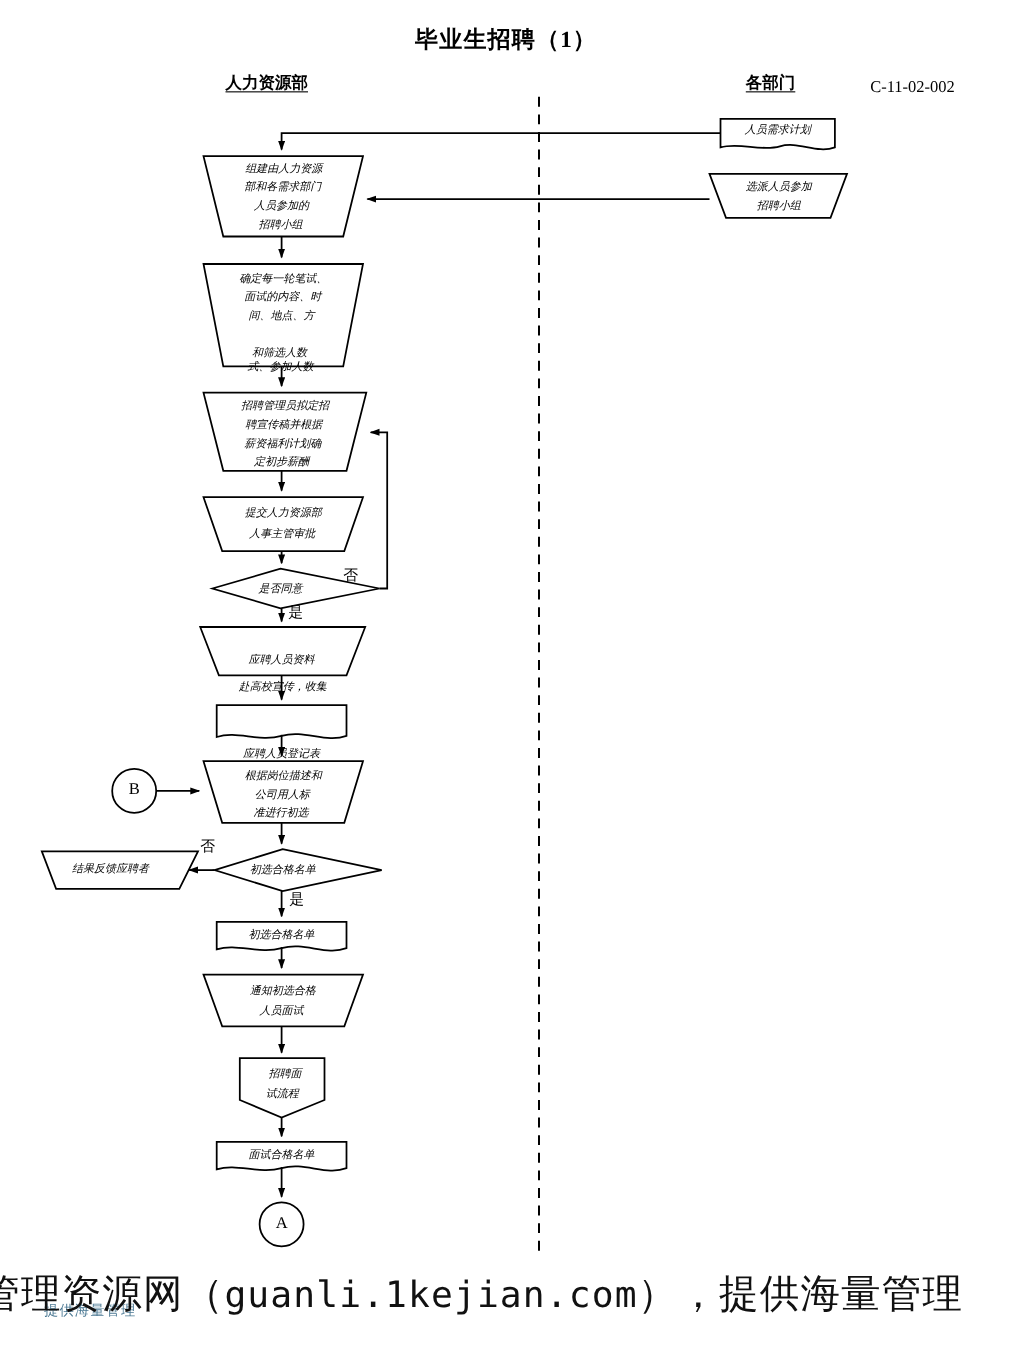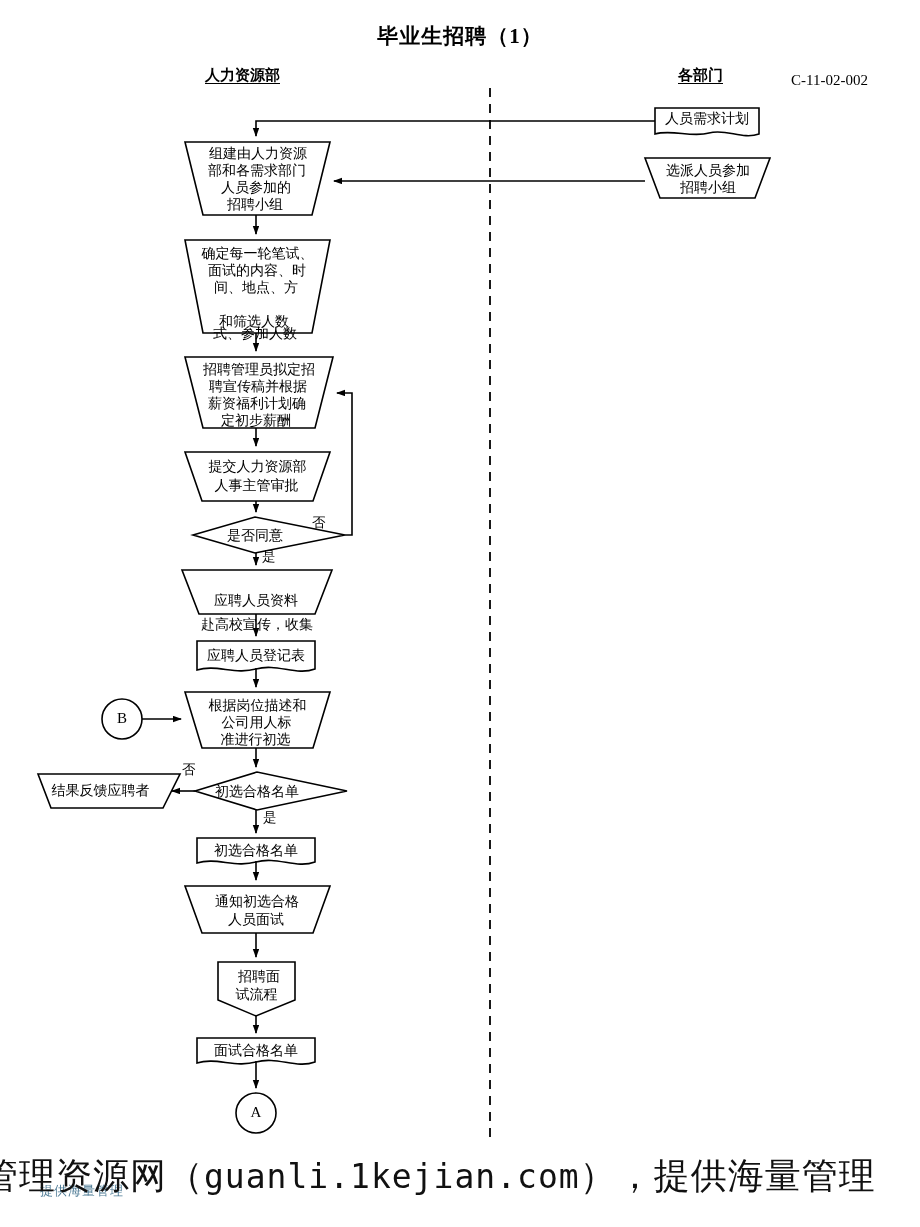--- a/index.html
+++ b/index.html
@@ -77,24 +77,25 @@
     color: #0c4a6e;
     opacity: 0.75;
     white-space: nowrap;
     letter-spacing: 1px;
   }
 
   
   .nodelabel {
     position: absolute;
     text-align: center;
-    font-size: 14px;
+    font-size: 10px;
     line-height: 17px;
     white-space: pre-line;
     pointer-events: none;
+    font-style: italic;
   }
   .edgelabel {
     position: absolute;
     font-size: 13.5px;
     line-height: 15px;
   }
   .conn-letter {
     position: absolute;
     text-align: center;
     font-size: 15px;
@@ -217,21 +218,21 @@
   <div class="nodelabel" style="left:184px; top:412px; width:144px;">定初步薪酬</div>
 
   <div class="nodelabel" style="left:185px; top:458px; width:145px;">提交人力资源部</div>
   <div class="nodelabel" style="left:185px; top:477px; width:143px;">人事主管审批</div>
 
   <div class="nodelabel" style="left:199px; top:527px; width:112px;">是否同意</div>
 
   <div class="nodelabel" style="left:182px; top:574px; width:150px;margin-top:42px;">赴高校宣传，收集</div>
   <div class="nodelabel" style="left:182px; top:592px; width:148px;">应聘人员资料</div>
 
-  <div class="nodelabel" style="left:197px; top:647px; width:118px;">应聘人员登记表</div>
+  <div class="nodelabel" style="left:197px; top:677px; width:118px;">应聘人员登记表</div>
 
   <div class="nodelabel" style="left:185px; top:697px; width:145px;">根据岗位描述和</div>
   <div class="nodelabel" style="left:185px; top:714px; width:143px;">公司用人标</div>
   <div class="nodelabel" style="left:185px; top:731px; width:141px;text-align:center;">准进行初选</div>
 
   <div class="nodelabel" style="left:201px; top:783px; width:112px;">初选合格名单</div>
 
   <div class="nodelabel" style="left:38px; top:782px; width:125px;">结果反馈应聘者</div>
 
   <div class="nodelabel" style="left:197px; top:842px; width:118px;">初选合格名单</div>

